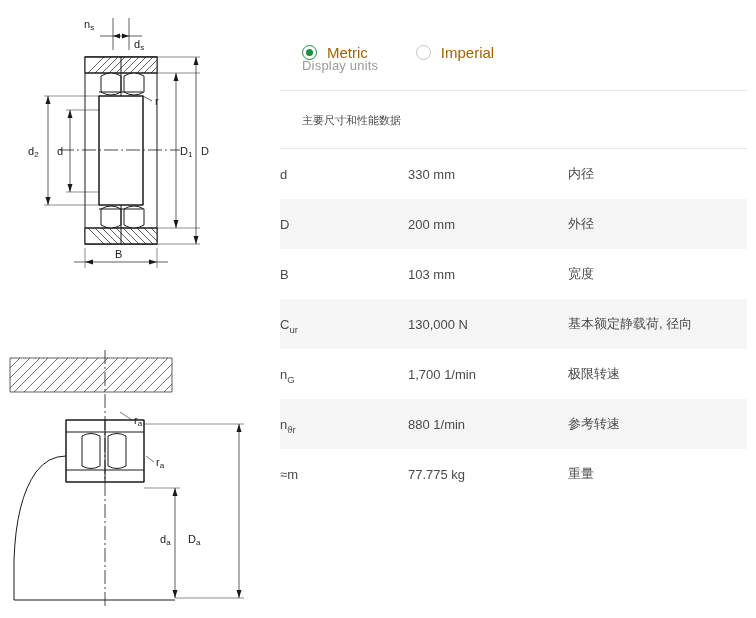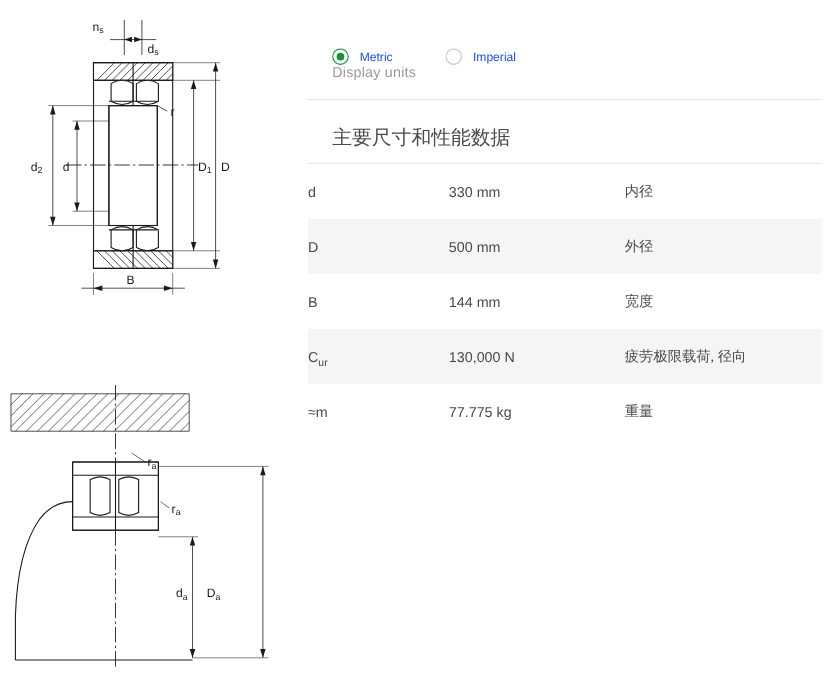--- a/index.html
+++ b/index.html
@@ -78,28 +78,28 @@
     top: 3px;
     width: 7px;
     height: 7px;
     border-radius: 50%;
     background: #1a8f3c;
   }
   .radio-mark.unchecked {
     border-color: #c4c4c4;
   }
   .radio-label {
-    font-size: 11px;
-    color: #1d4ed8;
+    font-size: 15px;
+    color: #a16207;
   }
   .section-title {
     position: absolute;
     left: 22px;
     top: 113px;
-    font-size: 18px;
+    font-size: 11px;
     color: #4a4a4a;
   }
   .divider {
     position: absolute;
     left: 0;
     right: 0;
     height: 1px;
     background: #e6e6e6;
   }
   .divider.top { top: 90px; }
@@ -121,21 +121,21 @@
   }
   table.specs td {
     font-size: 13px;
     color: #4a4a4a;
     vertical-align: middle;
     padding: 0;
     border: none;
   }
   td.sym { width: 128px; padding-left: 22px; }
   td.val { width: 160px; }
-  td.desc { padding-right: 10px; font-family: Liberation Serif, serif; }
+  td.desc { padding-right: 10px; }
   .sub {
     font-size: 9.5px;
     vertical-align: sub;
     line-height: 0;
   }
 </style>
 </head>
 <body>
 
 <div class="page">
@@ -352,36 +352,50 @@
           <td class="sym">
             <span>d</span><span class="sub"></span>
           </td>
           <td class="val">330 mm</td>
           <td class="desc">内径</td>
         </tr>
         <tr class="alt">
           <td class="sym">
             <span>D</span><span class="sub"></span>
           </td>
-          <td class="val">500 mm</td>
+          <td class="val">200 mm</td>
           <td class="desc">外径</td>
         </tr>
         <tr>
           <td class="sym">
             <span>B</span><span class="sub"></span>
           </td>
-          <td class="val">144 mm</td>
+          <td class="val">103 mm</td>
           <td class="desc">宽度</td>
         </tr>
         <tr class="alt">
           <td class="sym">
             <span>C</span><span class="sub">ur</span>
           </td>
           <td class="val">130,000 N</td>
-          <td class="desc">疲劳极限载荷, 径向</td>
+          <td class="desc">基本额定静载荷, 径向</td>
+        </tr>
+        <tr>
+          <td class="sym">
+            <span>n</span><span class="sub">G</span>
+          </td>
+          <td class="val">1,700 1/min</td>
+          <td class="desc">极限转速</td>
+        </tr>
+        <tr class="alt">
+          <td class="sym">
+            <span>n</span><span class="sub">ϑr</span>
+          </td>
+          <td class="val">880 1/min</td>
+          <td class="desc">参考转速</td>
         </tr>
         <tr>
           <td class="sym">
             <span>≈m</span><span class="sub"></span>
           </td>
           <td class="val">77.775 kg</td>
           <td class="desc">重量</td>
         </tr>
       </tbody>
     </table>

